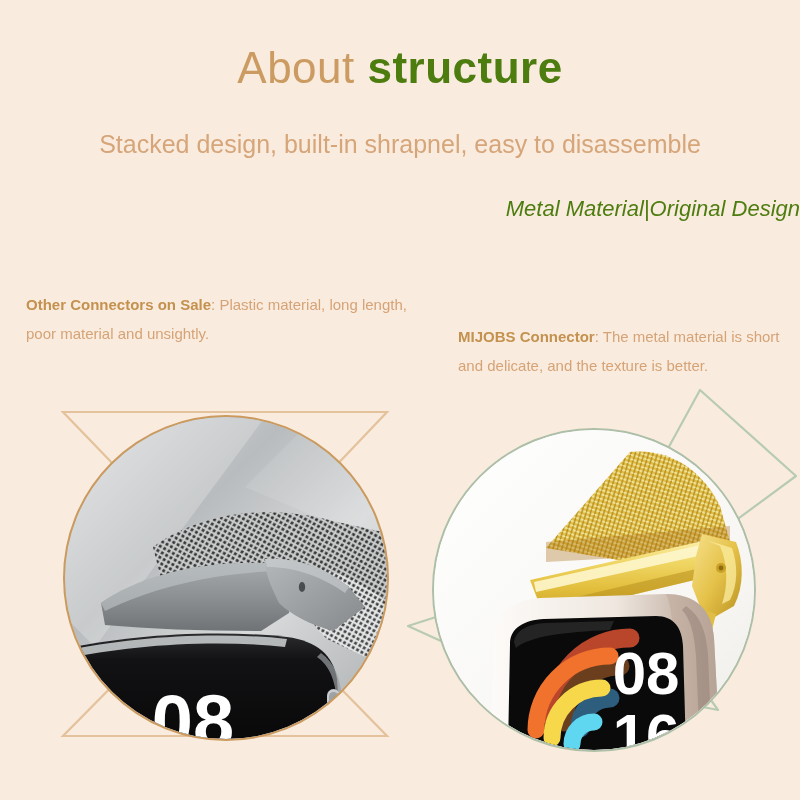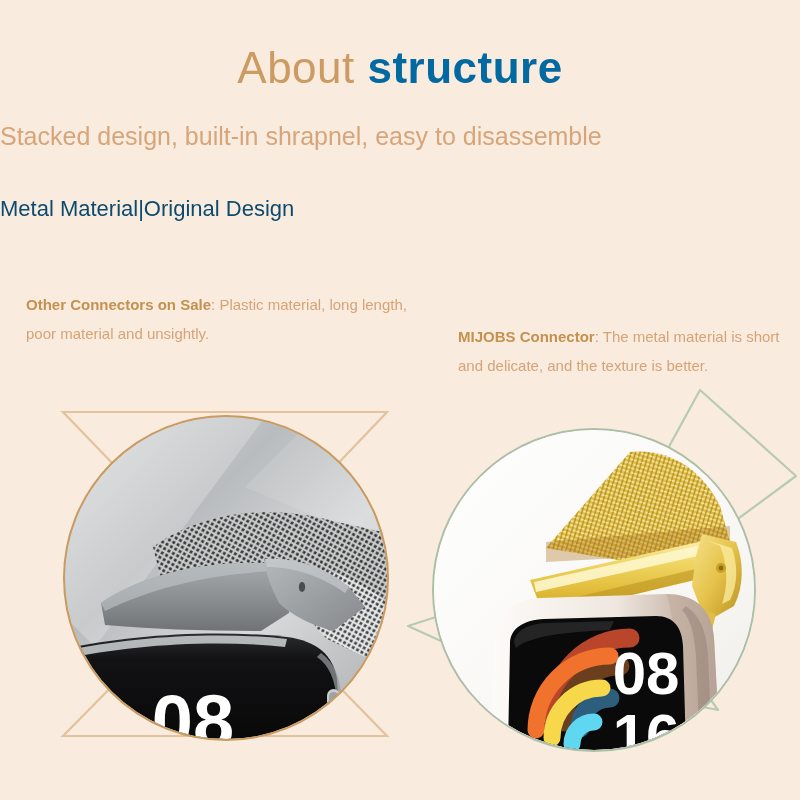--- a/index.html
+++ b/index.html
@@ -36,46 +36,48 @@
     font-size: 44px;
     line-height: 52px;
     letter-spacing: 0.5px;
     white-space: nowrap;
   }
   .title-light {
     color: #cb9b62;
     font-weight: 400;
   }
   .title-bold {
-    color: #0369a1;
+    color: #4d7c0f;
     font-weight: 700;
   }
 
   .subtitle-1 {
     position: absolute;
     left: 0;
-    top: 120px;
-    width: 800px;
+    top: 128px;
+    width: 800px;
+    text-align: center;
     font-size: 25px;
     line-height: 32px;
     color: #d6a579;
     font-weight: 400;
     white-space: nowrap;
   }
   .subtitle-2 {
     position: absolute;
     left: 0;
     top: 194px;
     width: 800px;
-    text-align: left;
+    text-align: right;
     font-size: 22px;
     line-height: 30px;
-    color: #0c4a6e;
+    color: #4d7c0f;
     font-weight: 400;
     white-space: nowrap;
+    font-style: italic;
   }
 
   
   .caption {
     position: absolute;
     font-size: 15px;
     line-height: 29px;
     color: #d6a376;
     font-weight: 400;
   }

